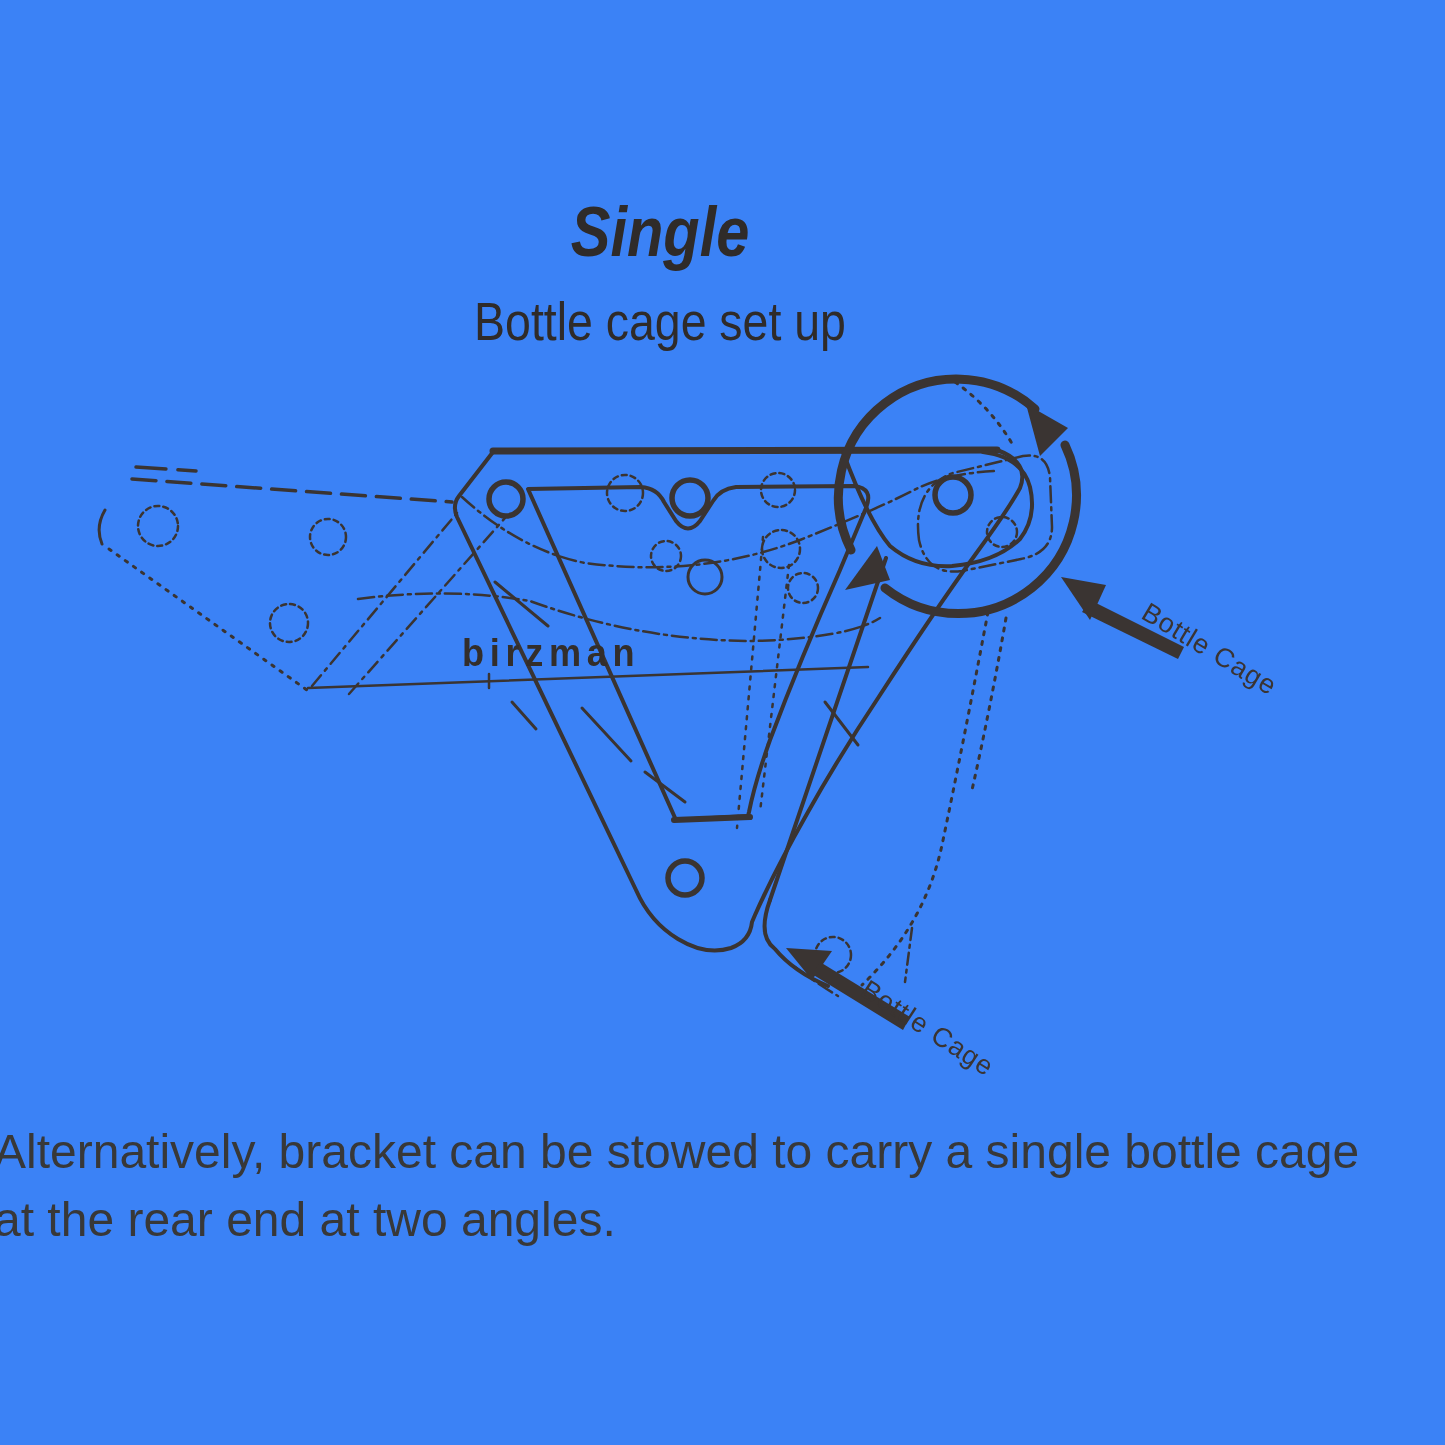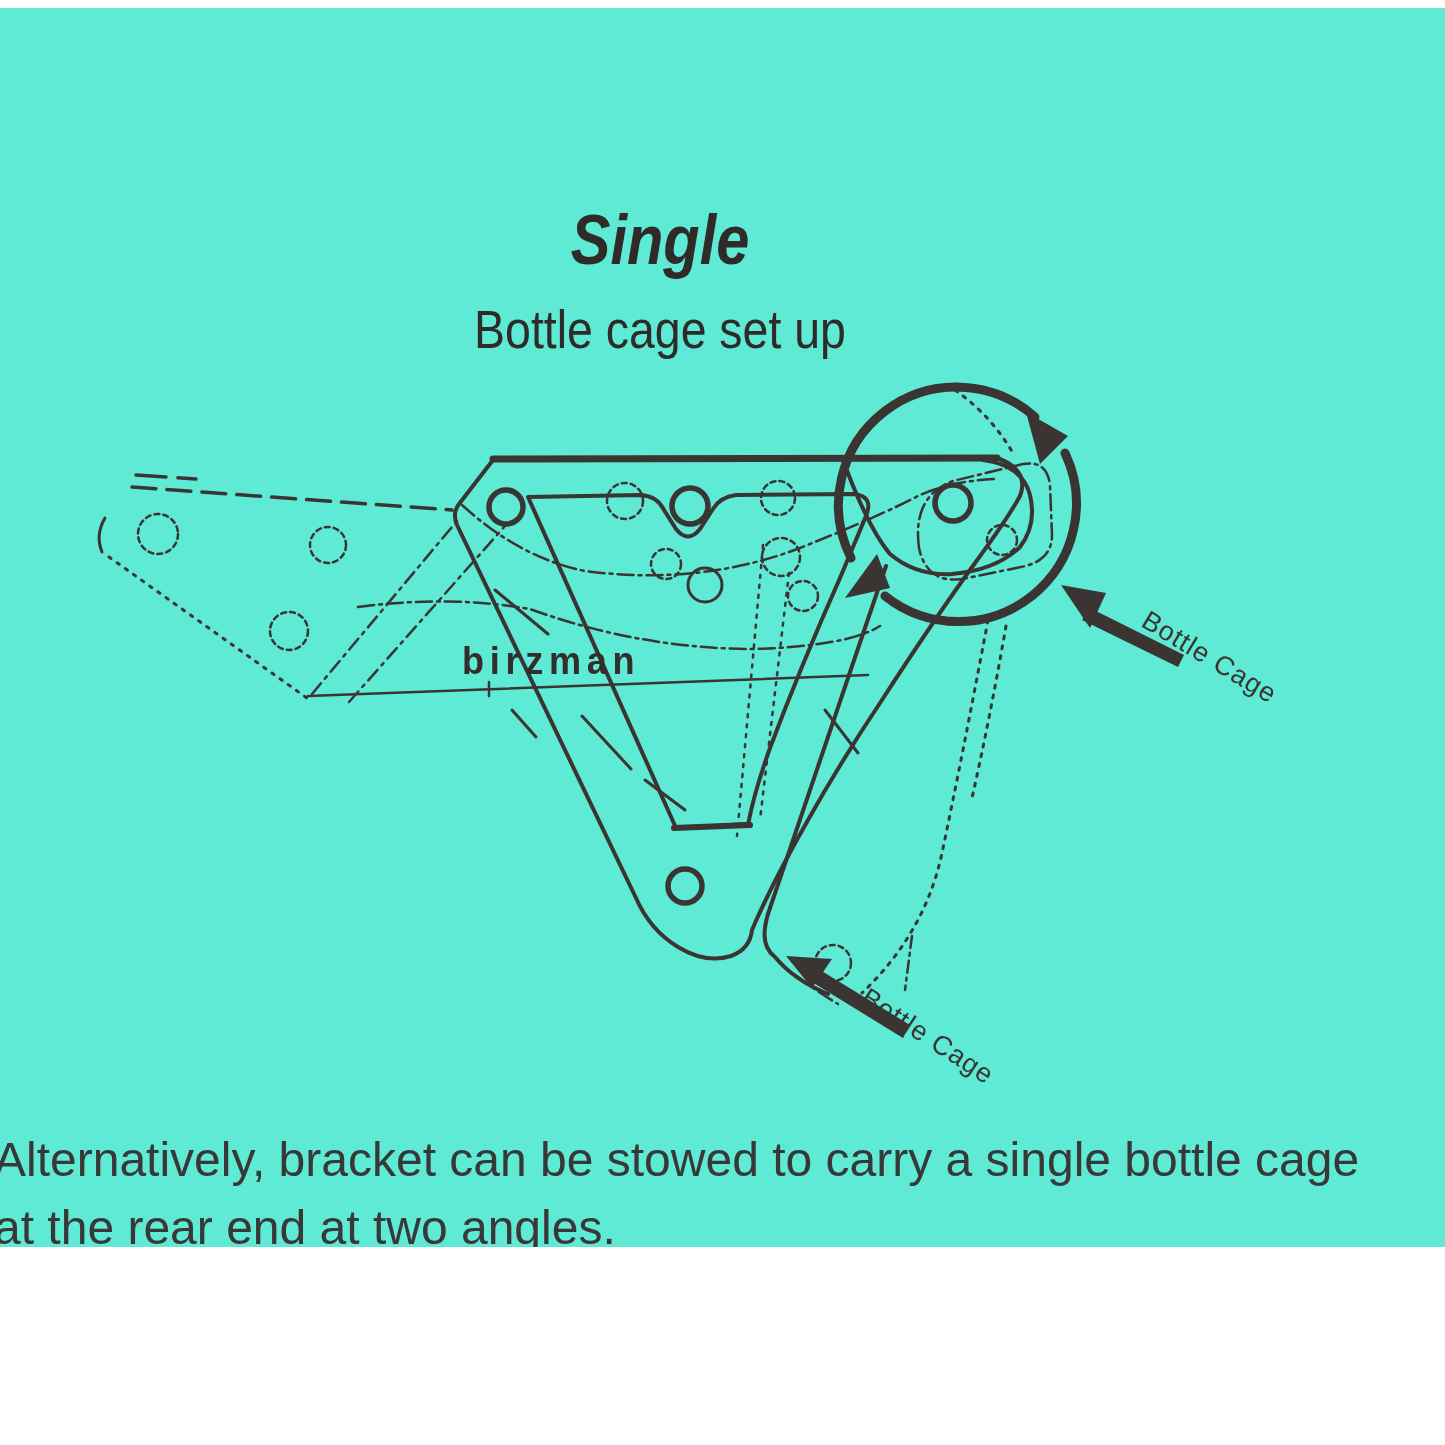--- a/index.html
+++ b/index.html
@@ -1,18 +1,18 @@
 <!DOCTYPE html>
 <html><head>
 <meta charset="utf-8">
 <style>
   html,body{margin:0;padding:0;background:#ffffff;}
   #stage{
-    position:relative;width:1445px;height:1239px;background:#5eead4;overflow:hidden;
-    font-family:"Liberation Sans", sans-serif;color:#343434;margin-top:8px;
+    position:relative;width:1445px;height:1445px;background:#3b82f6;overflow:hidden;
+    font-family:"Liberation Sans", sans-serif;color:#343434;
   }
   .abs{position:absolute;white-space:nowrap;}
   #title{
     left:480px;top:192px;width:360px;text-align:center;
     font-size:70px;font-weight:bold;font-style:italic;color:#2f2b29;
     transform:scaleX(0.85);transform-origin:50% 50%;letter-spacing:0px;
   }
   #subtitle{
     left:380px;top:290px;width:560px;text-align:center;
     font-size:54px;font-weight:400;color:#2f2b29;

